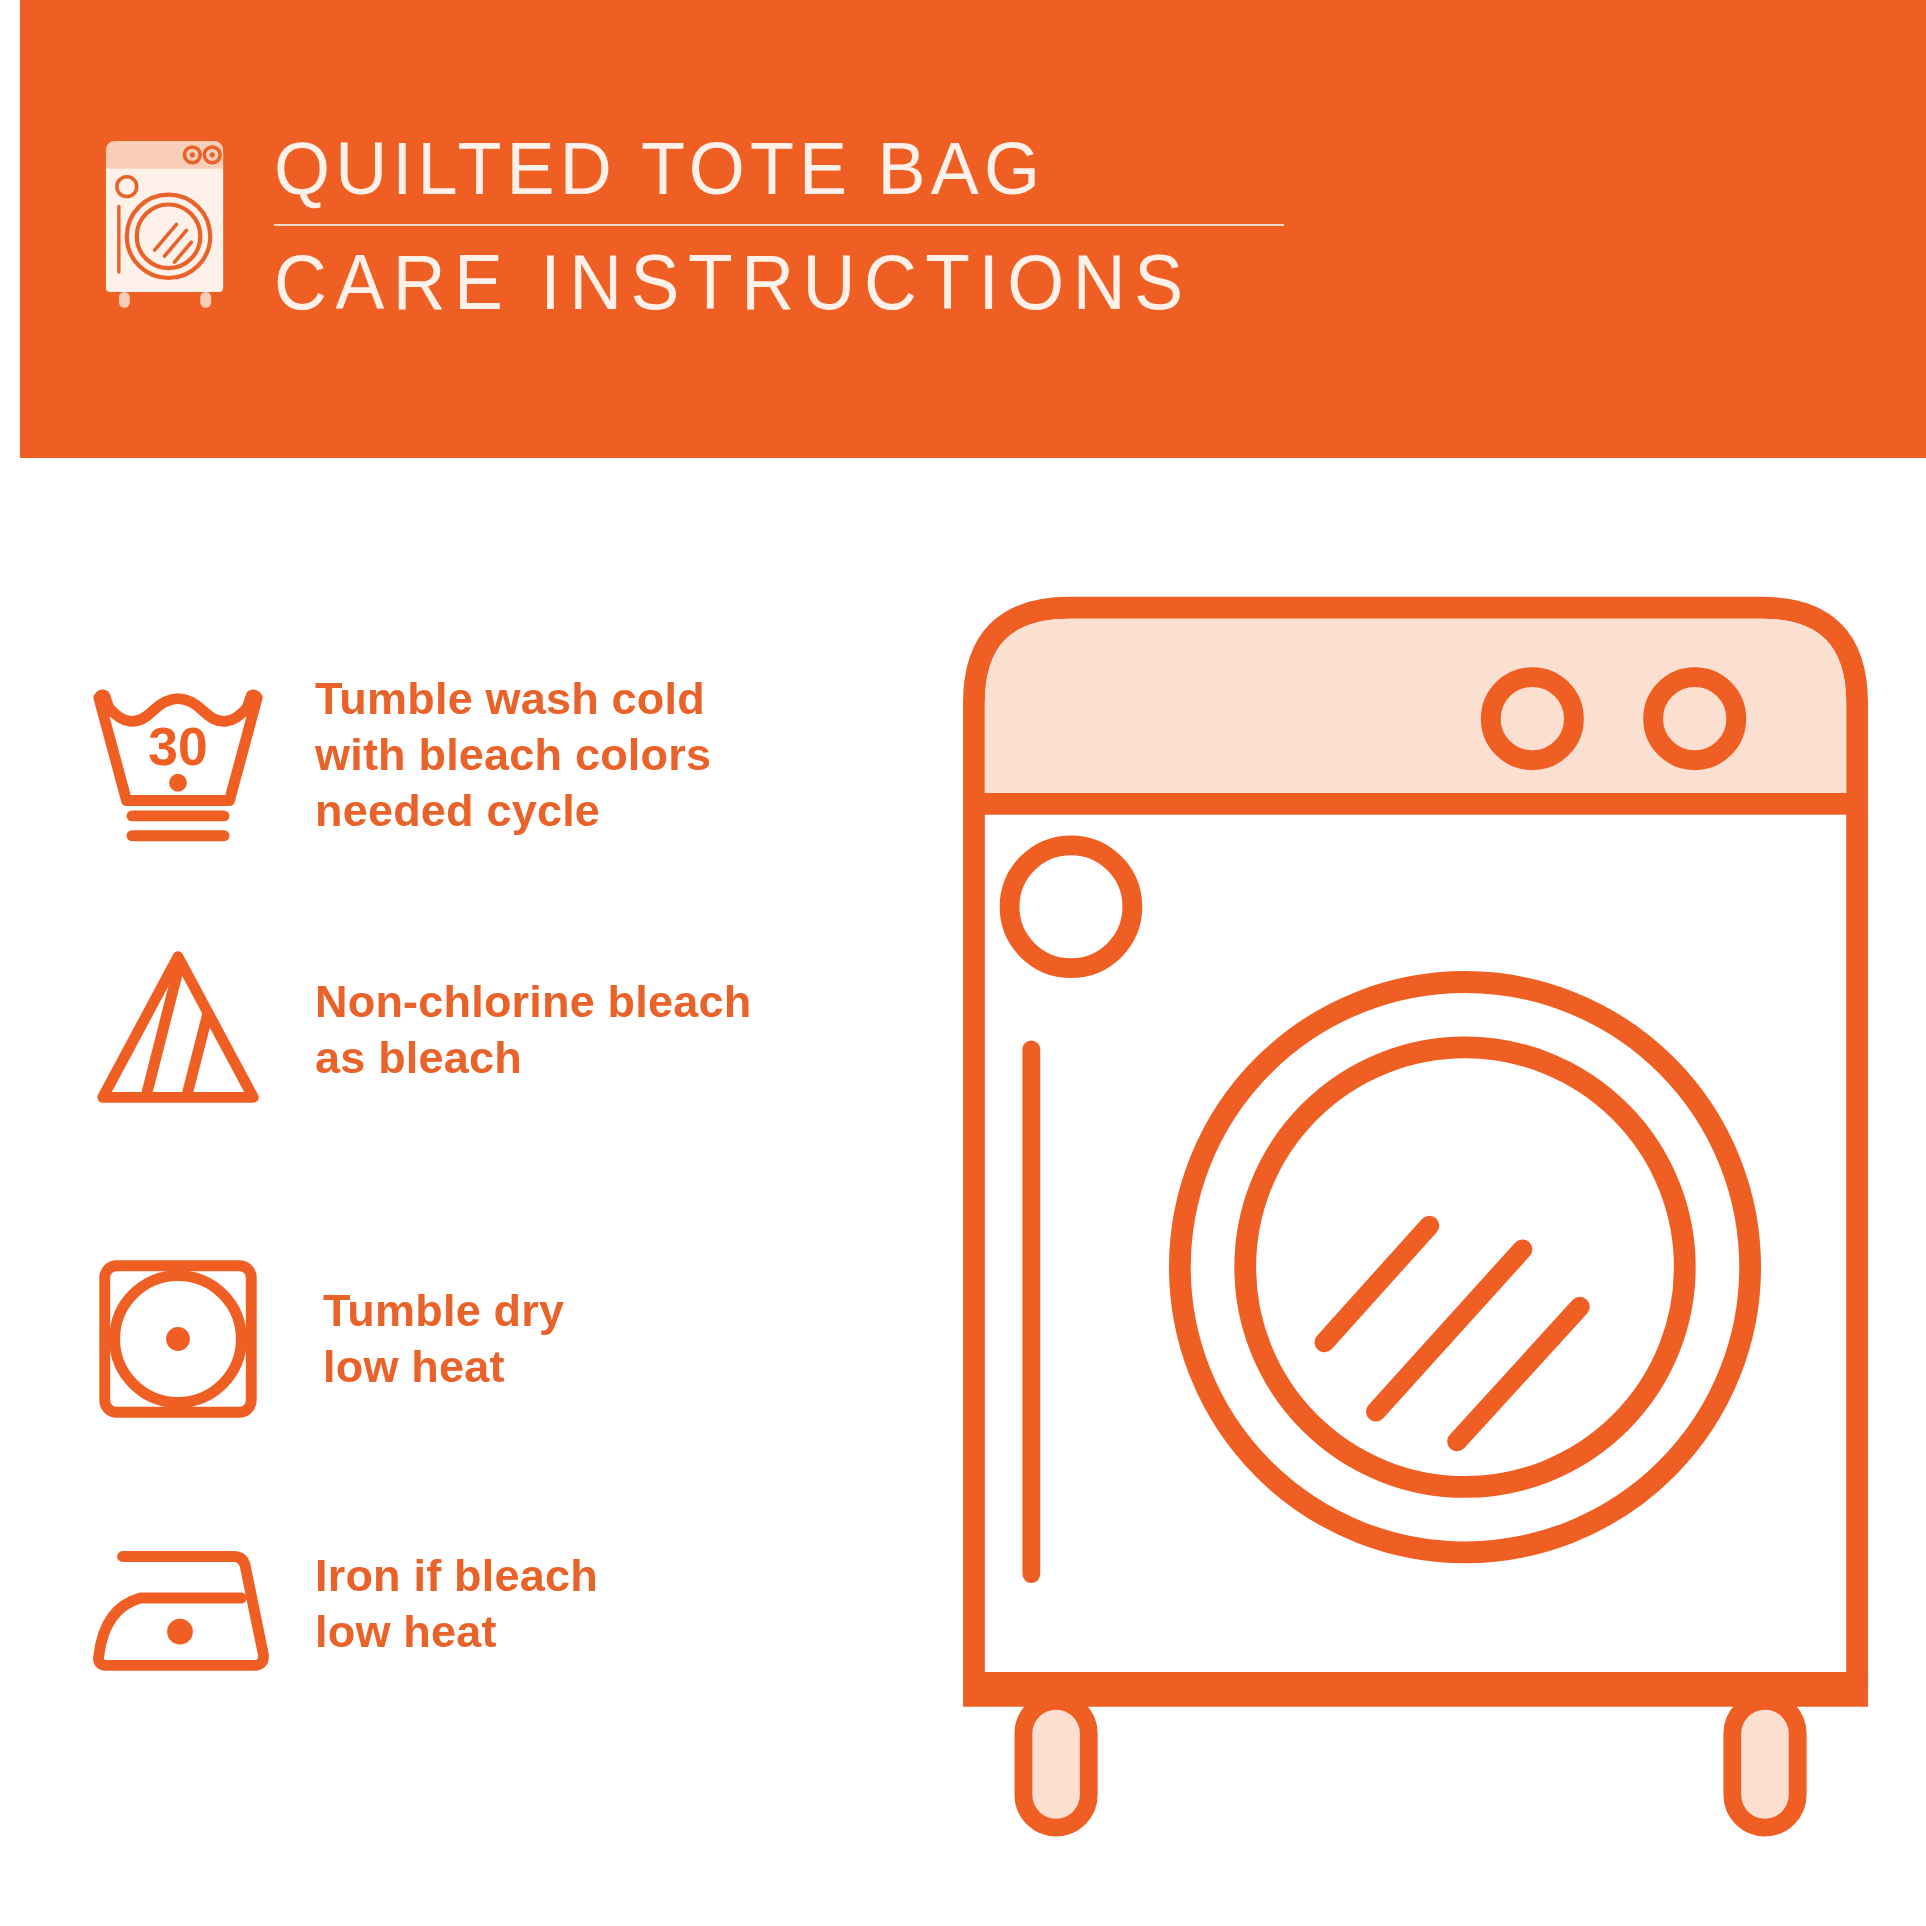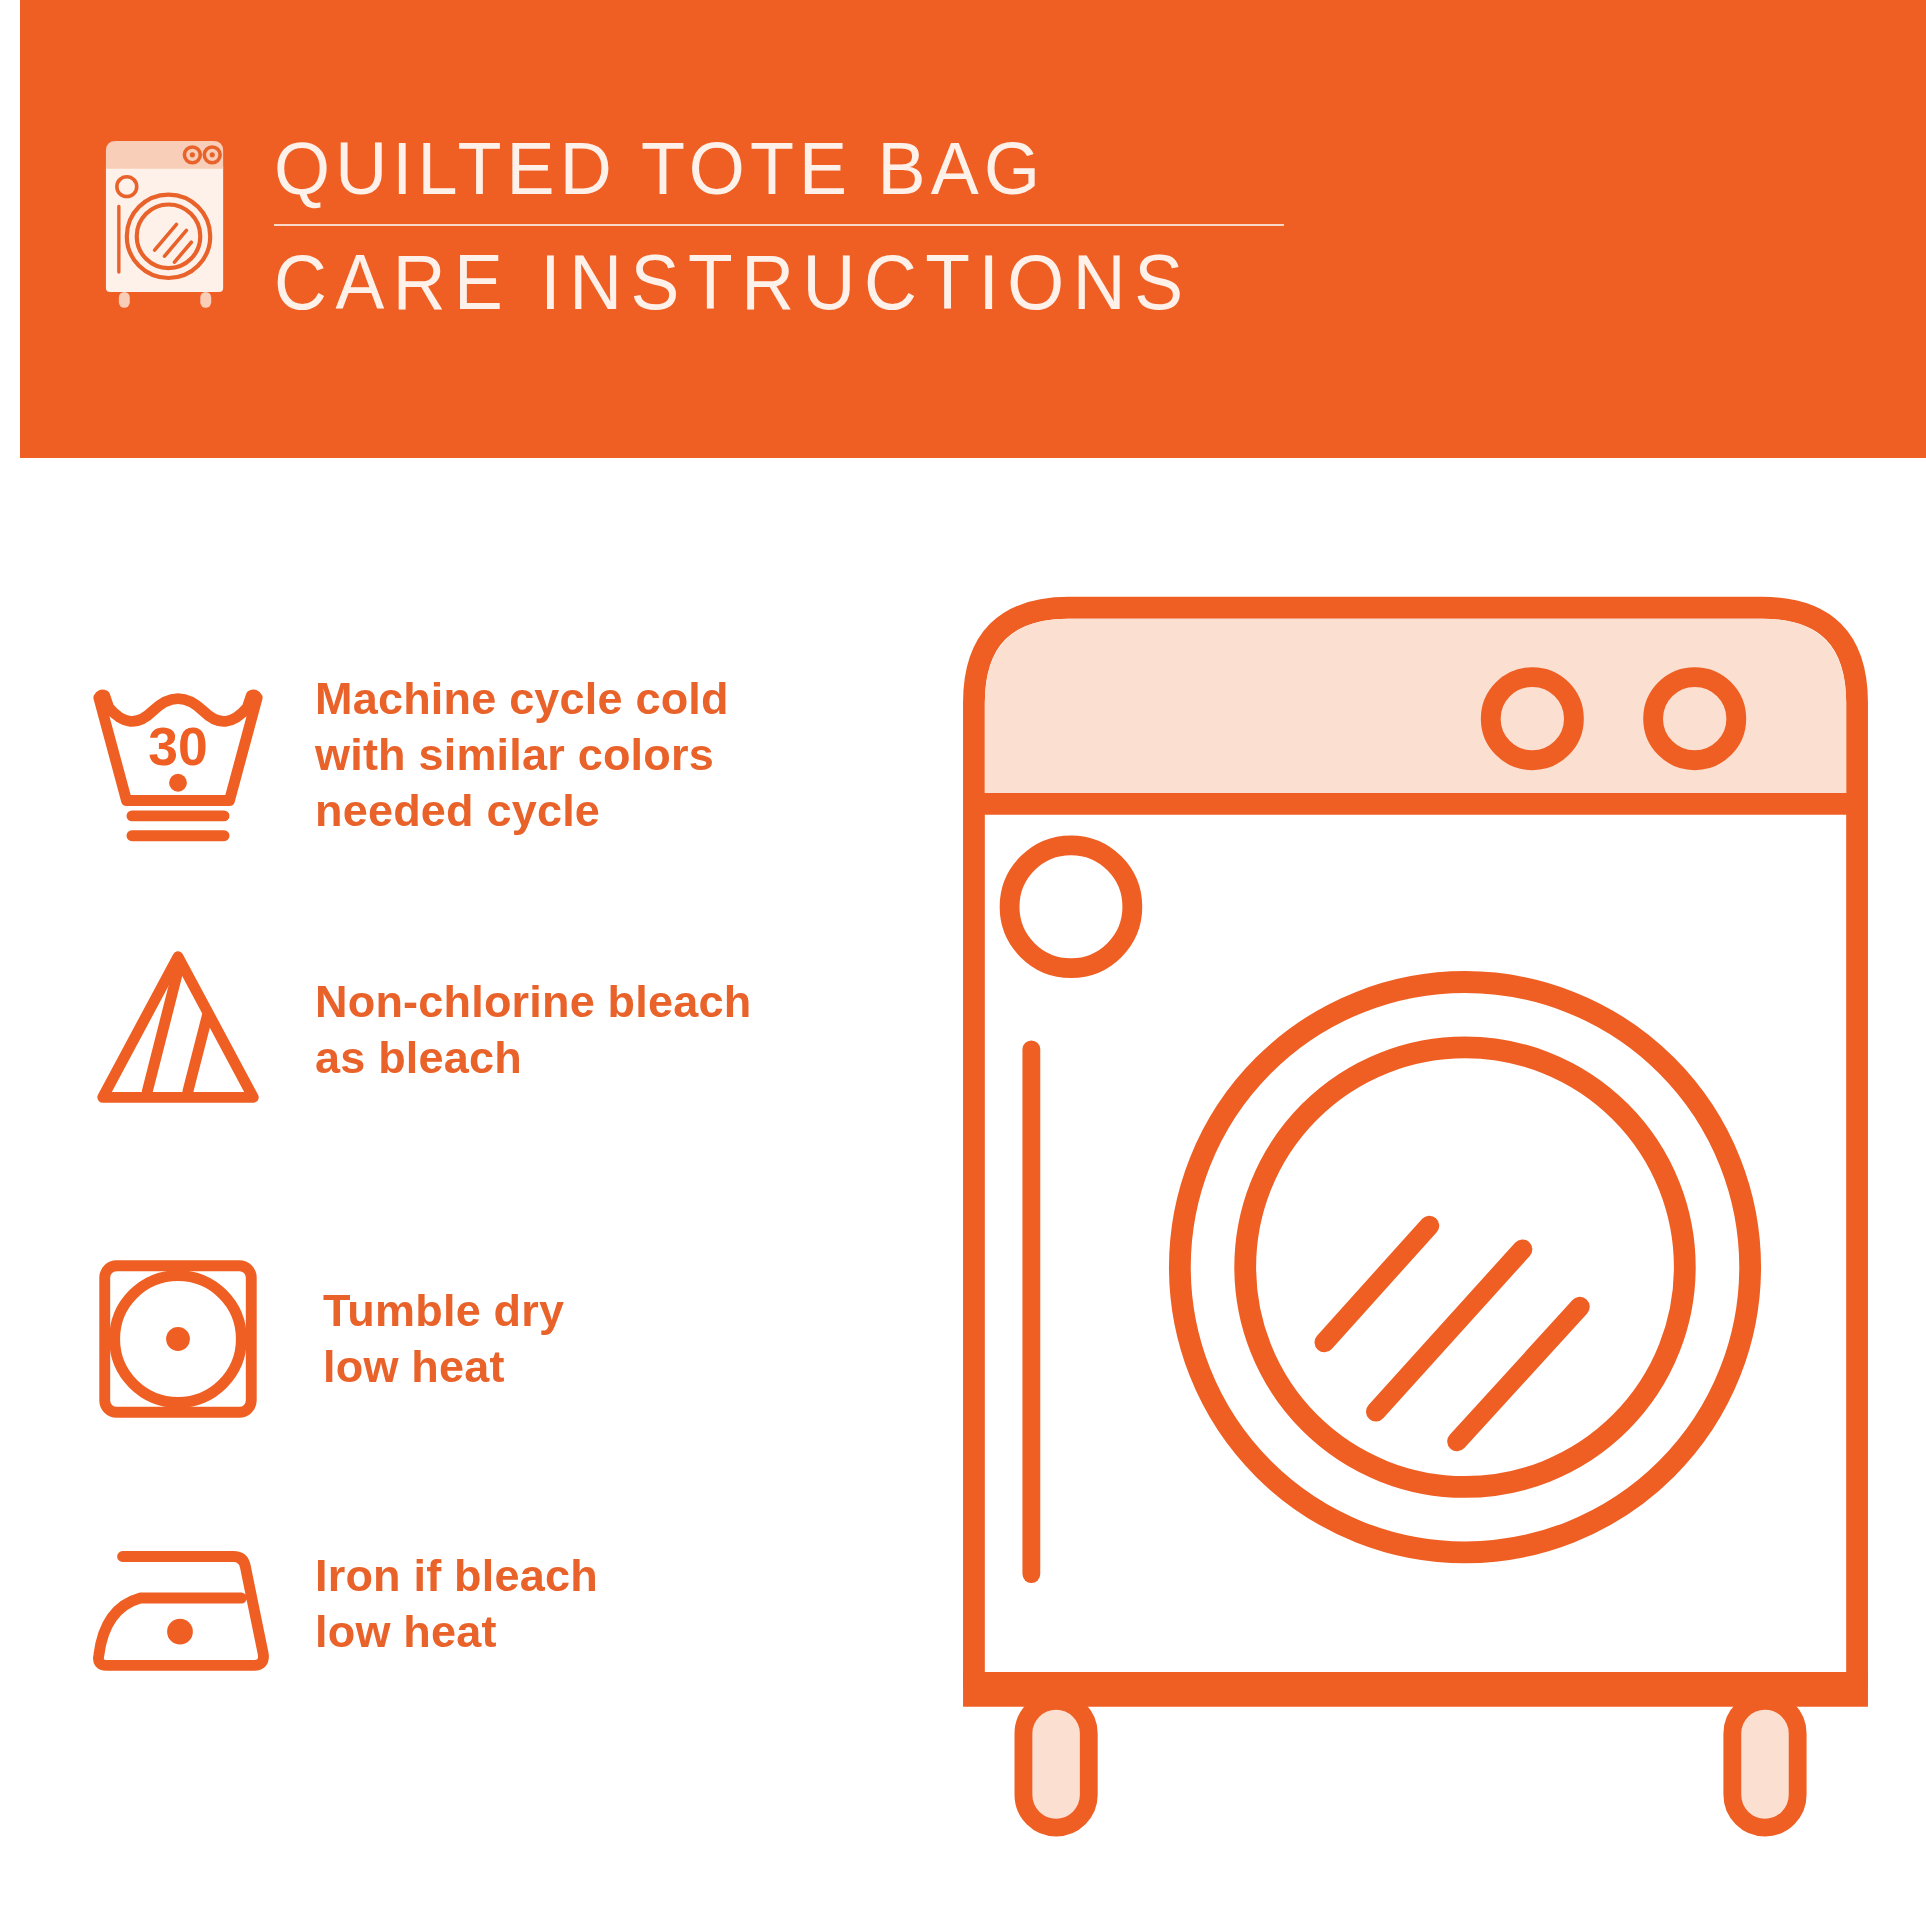--- a/index.html
+++ b/index.html
@@ -171,22 +171,22 @@
 
         <text x="100" y="110" text-anchor="middle" font-family="Liberation Sans, sans-serif" font-size="54" font-weight="700" fill="#ef5f23">30</text>
 
         <circle cx="100" cy="128" r="9" fill="#ef5f23"></circle>
 
         <rect x="48" y="156" width="104" height="11" rx="5.5" fill="#ef5f23"></rect>
         <rect x="48" y="176" width="104" height="11" rx="5.5" fill="#ef5f23"></rect>
       </svg>
     </div>
     <div class="care-text">
-      <span class="ln">Machine cycle cold</span>
-      <span class="ln">with similar colors</span>
+      <span class="ln">Tumble wash cold</span>
+      <span class="ln">with bleach colors</span>
       <span class="ln">needed cycle</span>
     </div>
   </div>
 
   <div class="care-row r2">
     <div class="care-icon">
       <svg viewBox="0 0 200 200" xmlns="http://www.w3.org/2000/svg">
         <path d="M100 26 L176 168 L24 168 Z" fill="none" stroke="#ef5f23" stroke-width="11" stroke-linejoin="round"></path>
         <line x1="100" y1="40" x2="69" y2="162" stroke="#ef5f23" stroke-width="11" stroke-linecap="round"></line>
         <line x1="130" y1="84" x2="110" y2="162" stroke="#ef5f23" stroke-width="11" stroke-linecap="round"></line>

